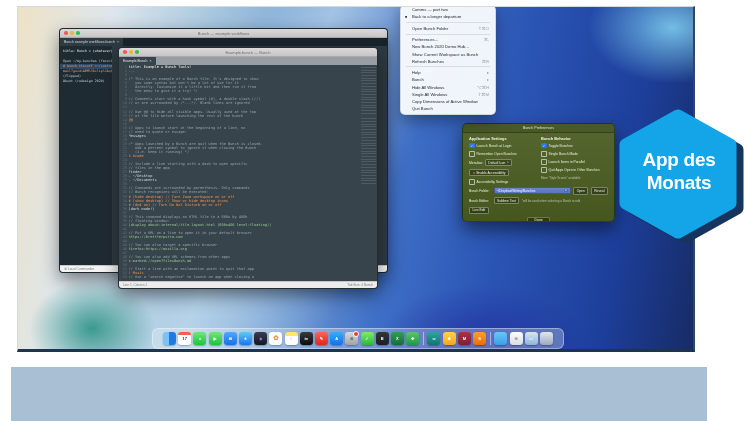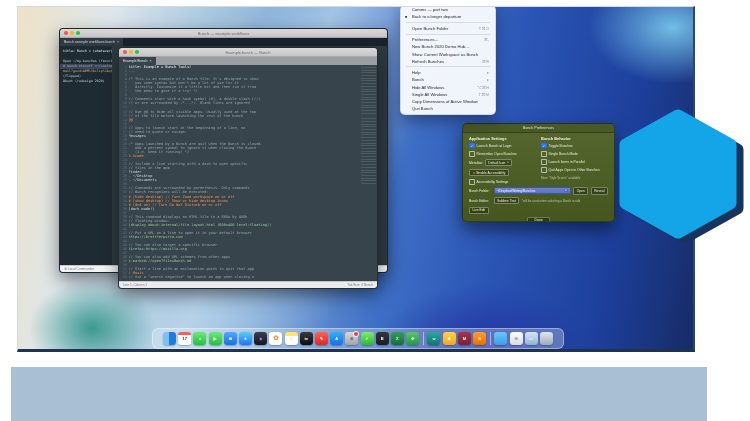--- a/index.html
+++ b/index.html
@@ -503,16 +503,18 @@
   </div>
 
   <div class="band"></div>
 
   <div class="badge">
     <svg width="126" height="134" viewBox="0 0 126 134">
       <polygon points="62,8 114,37 114,95 62,124 10,95 10,37" transform="translate(5,5)" fill="#16355e" stroke="#16355e" stroke-width="13" stroke-linejoin="round"></polygon>
       <polygon points="60,8 112,37 112,95 60,124 8,95 8,37" fill="#14a5e8" stroke="#14a5e8" stroke-width="13" stroke-linejoin="round"></polygon>
     </svg>
     <div class="badge-text">
+      <div>App des</div>
+      <div>Monats</div>
     </div>
   </div>
 
 </div>
 
 </body></html>

